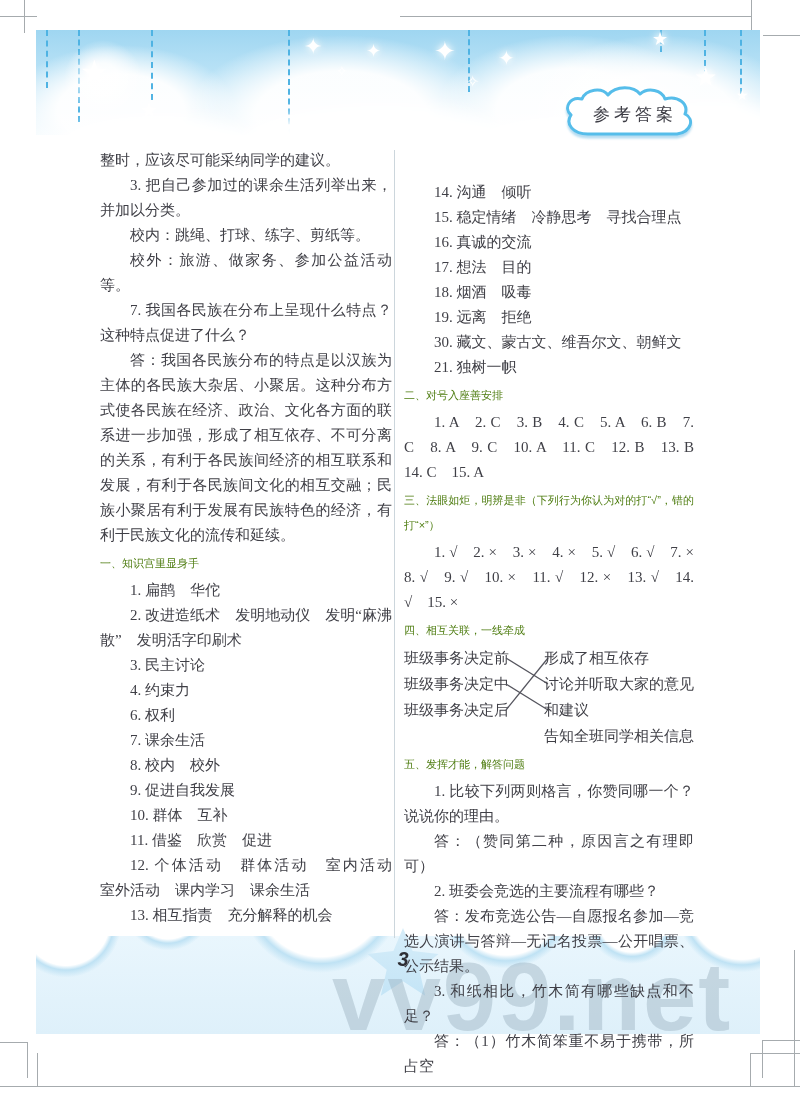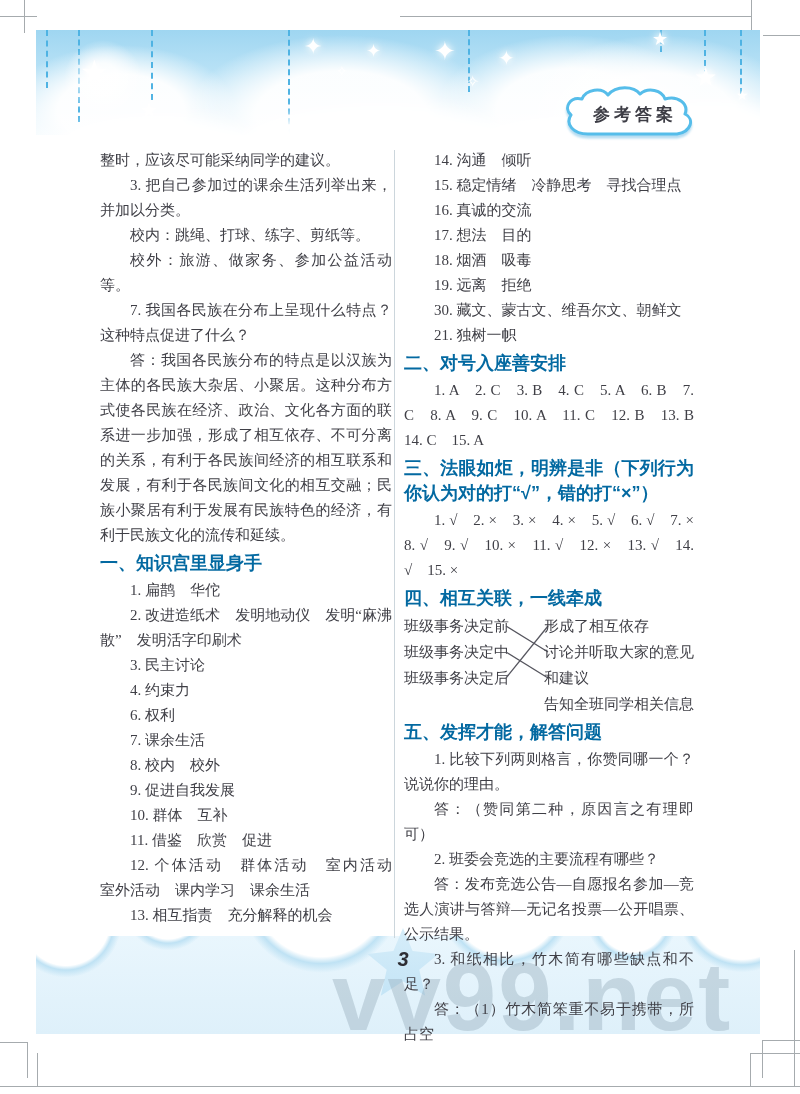--- a/index.html
+++ b/index.html
@@ -38,33 +38,33 @@
   .sp7{left:598px;top:58px;font-size:16px}.sp8{left:558px;top:78px;font-size:13px}
   .wcloud{position:absolute;background:#fff;border-radius:50%;filter:blur(8px);z-index:2;}
   .w1{left:58px;top:116px;width:200px;height:62px}
   .w2{left:238px;top:106px;width:286px;height:82px}
   .w3{left:468px;top:116px;width:224px;height:66px}
   .w4{left:616px;top:102px;width:186px;height:84px}
   
   .badge{position:absolute;left:560px;top:84px;width:150px;height:62px;z-index:10;}
   .badge svg{filter:drop-shadow(0 3px 1px rgba(150,205,235,.7));}
   .badge-label{position:absolute;left:0;top:19px;width:100%;text-align:center;
-    font-family:"Liberation Sans","DejaVu Sans",sans-serif;font-weight:bold;
+    font-family:"Liberation Sans","DejaVu Sans",sans-serif;font-weight:normal;
     font-size:17px;letter-spacing:4px;color:#3d3d45;}
   
   .col{position:absolute;top:148px;width:292px;font-size:15px;line-height:25px;
     text-align:justify;z-index:20;}
-  .col-left{left:100px;} .col-right{left:404px;width:290px;}
+  .col-left{left:100px;} .col-right{left:404px;width:290px;margin-top:32px;}
   .col p{margin:0;}
   .indent{text-indent:2em;}
   .col-divider{position:absolute;left:394px;top:150px;width:1px;height:788px;
     background:#ccd6dc;z-index:15;}
   .ex-title{color:#29a7e0;font-size:16px;font-weight:bold;text-align:center;
     margin:9px 0 5px;font-family:"Liberation Sans","DejaVu Sans",sans-serif;letter-spacing:2px;}
-  .sec{color:#0369a1;font-size:18px;font-weight:bold;margin:3px 0 2px;line-height:25px;
+  .sec{color:#4d7c0f;font-size:11px;font-weight:normal;margin:3px 0 2px;line-height:25px;
     font-family:"Liberation Sans","DejaVu Sans",sans-serif;text-align:justify;}
   
   .match{display:flex;margin:1px 0 3px;line-height:26px;}
   .match-left{width:106px;flex:none;}
   .match-left .mrow{height:26px;white-space:nowrap;}
   .match-svg{width:34px;height:104px;flex:none;overflow:visible;}
   .match-right{flex:1;}
   .match-right .mrow{min-height:26px;}
   
   .bottom-band{position:absolute;left:36px;top:936px;width:724px;height:98px;z-index:1;

